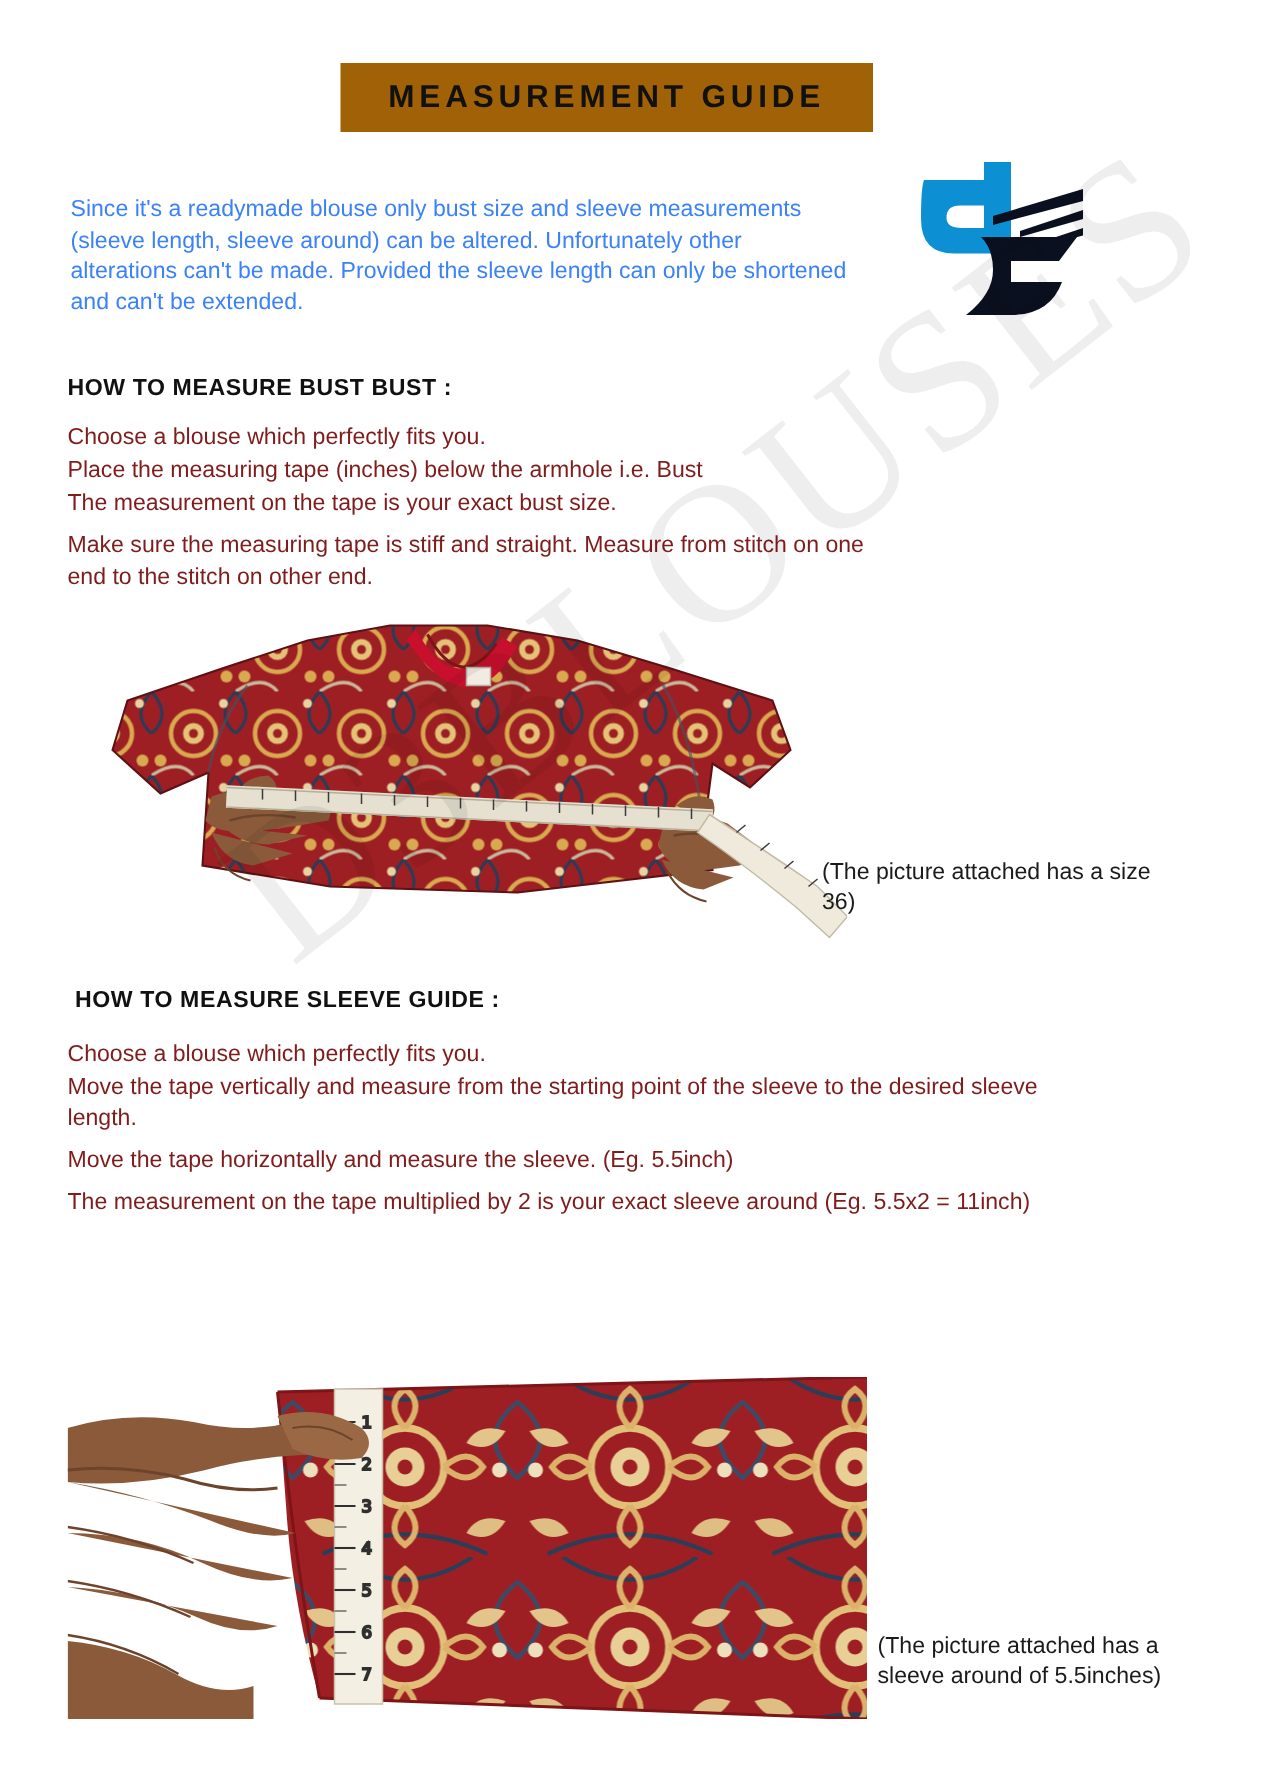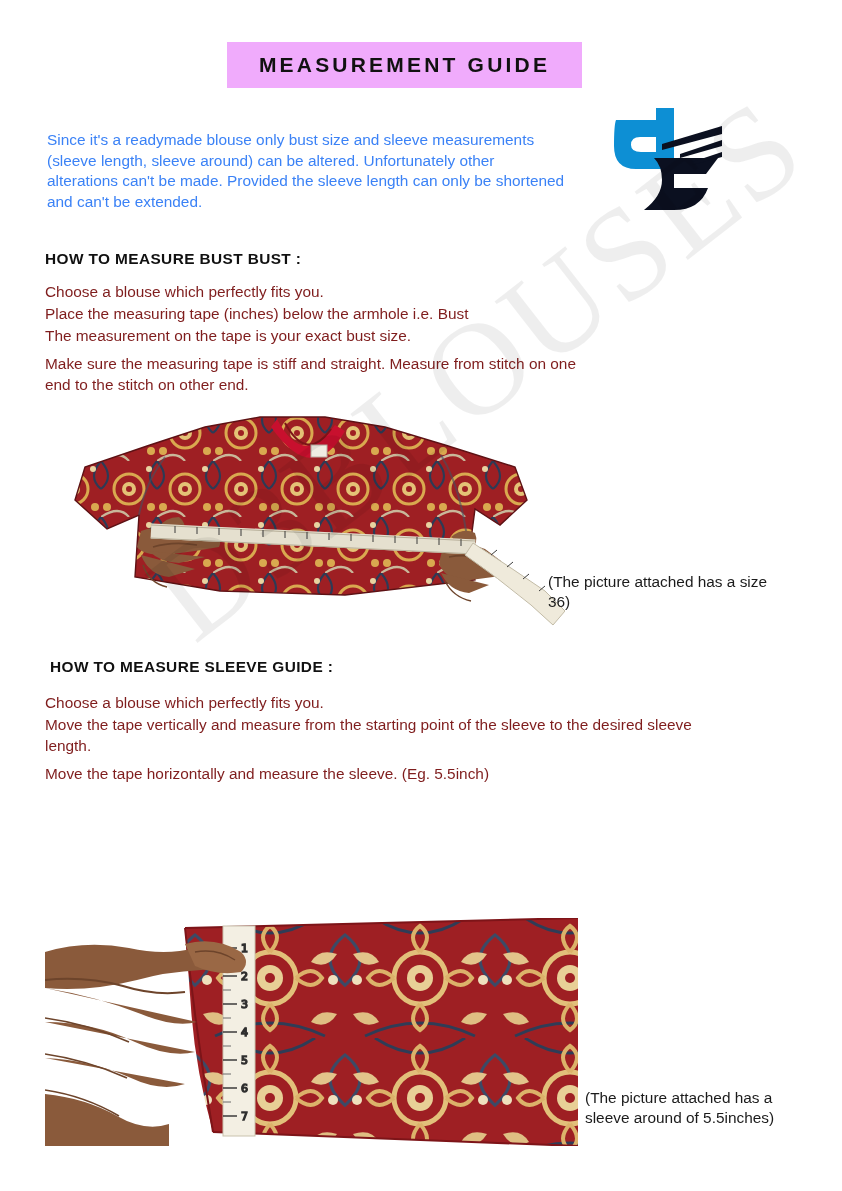--- a/index.html
+++ b/index.html
@@ -41,21 +41,21 @@
     white-space: nowrap;
   }
 
   
   .title-bar {
     position: absolute;
     left: 227px;
     top: 42px;
     width: 355px;
     height: 46px;
-    background: #f0abfc;
+    background: #a16207;
     display: flex;
     align-items: center;
     justify-content: center;
   }
   .title-bar .title-text {
     font-size: 21px;
     font-weight: bold;
     letter-spacing: 3.2px;
     color: #111111;
     font-family: "Liberation Sans", sans-serif;
@@ -260,20 +260,21 @@
 </div>
 
 <div class="caption" id="caption-bust">(The picture attached has a size 36)</div>
 
 <div class="section-heading" id="heading-sleeve">HOW TO MEASURE SLEEVE GUIDE :</div>
 
 <div class="body-block" id="sleeve-lines">
   <p class="tight">Choose a blouse which perfectly fits you.</p>
   <p>Move the tape vertically and measure from the starting point of the sleeve to the desired sleeve length.</p>
   <p>Move the tape horizontally and measure the sleeve. (Eg. 5.5inch)</p>
+  <p>The measurement on the tape multiplied by 2 is your exact sleeve around (Eg. 5.5x2 = 11inch)</p>
 </div>
 
 <div class="photo" id="photo-sleeve">
   <svg viewBox="0 0 533 228" xmlns="http://www.w3.org/2000/svg">
     <defs>
       <pattern id="floral2" width="150" height="120" patternUnits="userSpaceOnUse">
         <rect width="150" height="120" fill="#9e1f23"></rect>
         <path d="M-10 10 Q40 40 -10 75" fill="none" stroke="#3c4a66" stroke-width="3"></path>
         <path d="M160 10 Q110 40 160 75" fill="none" stroke="#3c4a66" stroke-width="3"></path>
         <path d="M30 0 Q75 30 120 0" fill="none" stroke="#2f3c56" stroke-width="3"></path>

